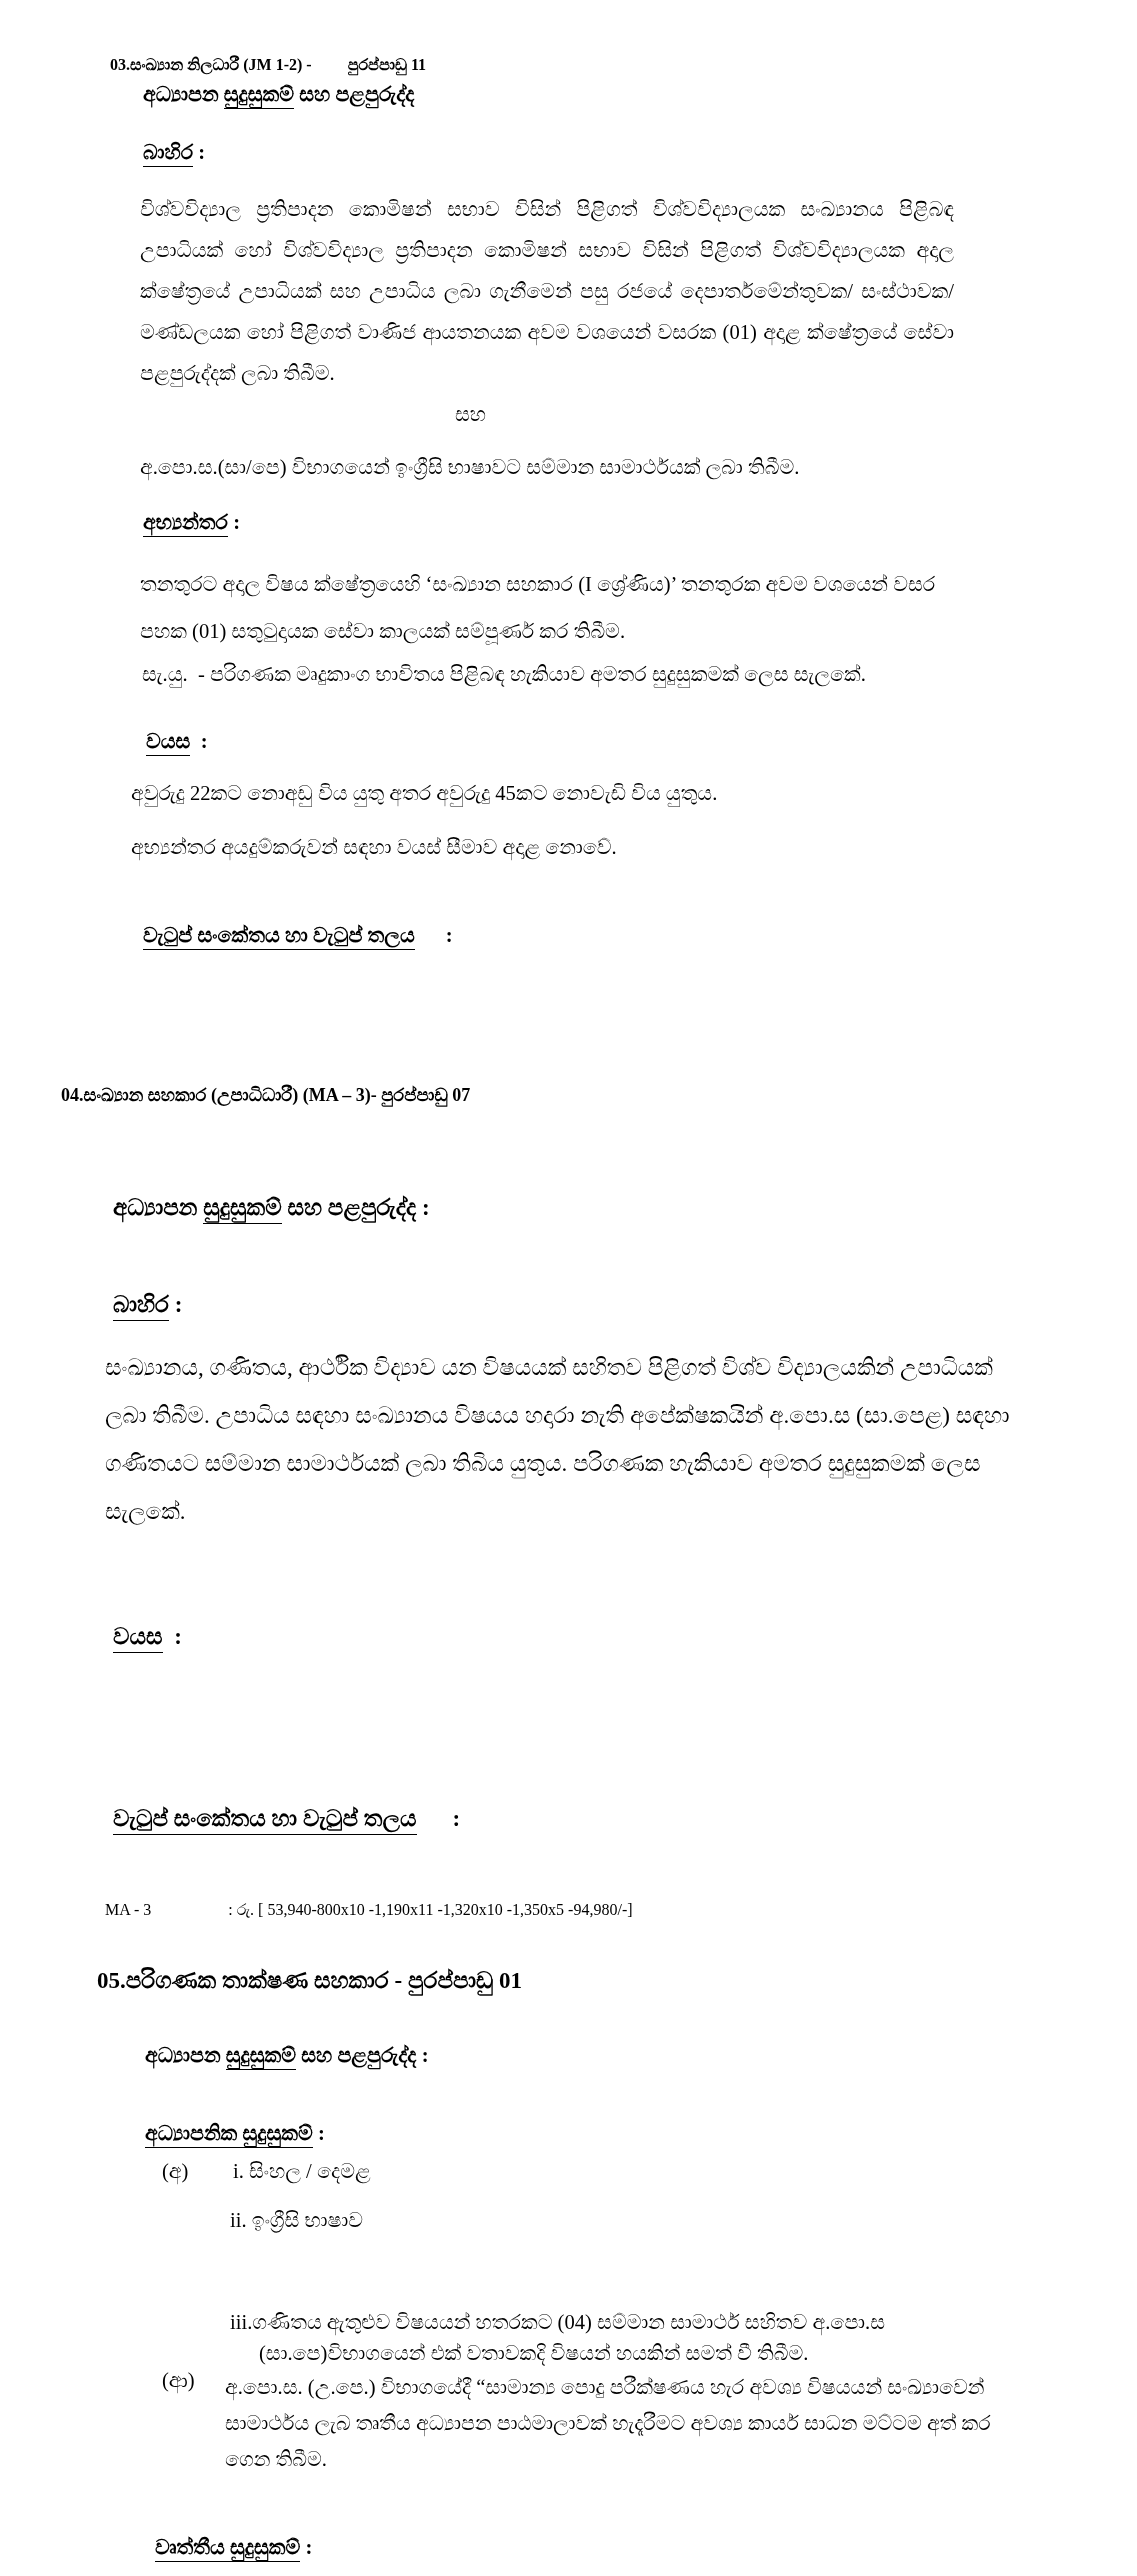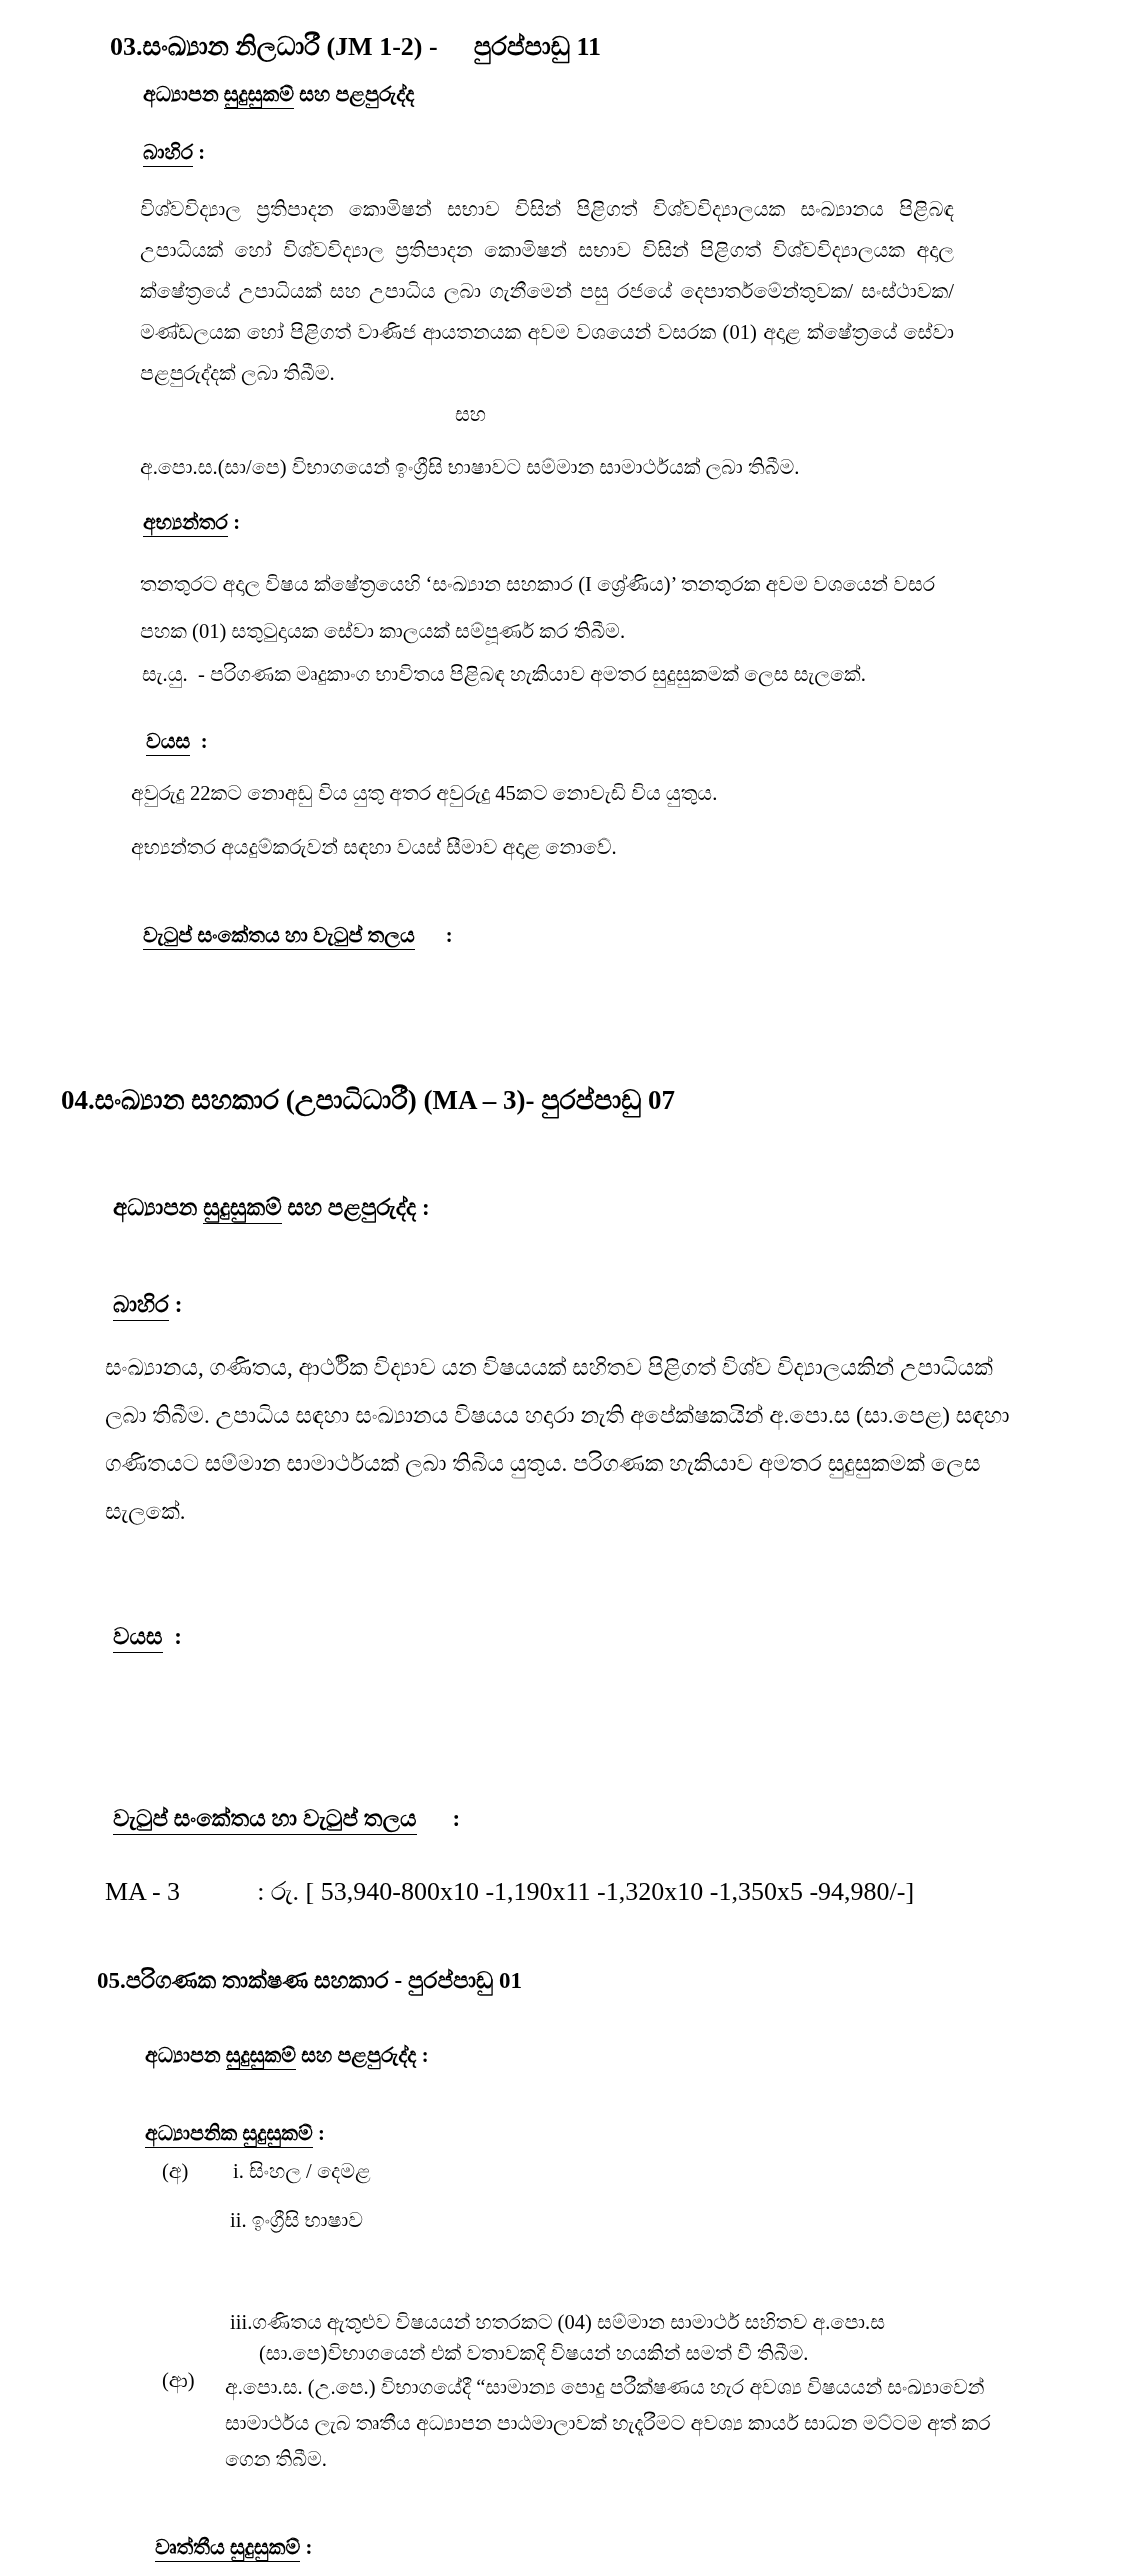--- a/index.html
+++ b/index.html
@@ -14,22 +14,22 @@
     margin:0 auto;
     overflow:hidden;
   }
   .abs{position:absolute;}
   .nw{white-space:nowrap;}
   .pre{white-space:pre-wrap;}
   .b{font-weight:bold;}
   .ul{border-bottom:1.5px solid #000;padding-bottom:2.6px;}
   .just{text-align:justify;}
   .fs44{font-size:23px;}
-  .fs46{font-size:26px;}
-  .fs52{font-size:27px;}
+  .fs46{font-size:16px;margin-top:24px;}
+  .fs52{font-size:18px;}
   .hang{padding-left:29px;text-indent:-29px;}
 </style>
 </head>
 <body>
 
 <div class="page">
 
   <div class="abs nw b fs46" style="left:110px;top:32px;">
     <span>03.සංඛ්‍යාන නිලධාරී (JM 1-2) -</span><span style="margin-left:36px;">පුරප්පාඩු 11</span>
   </div>

